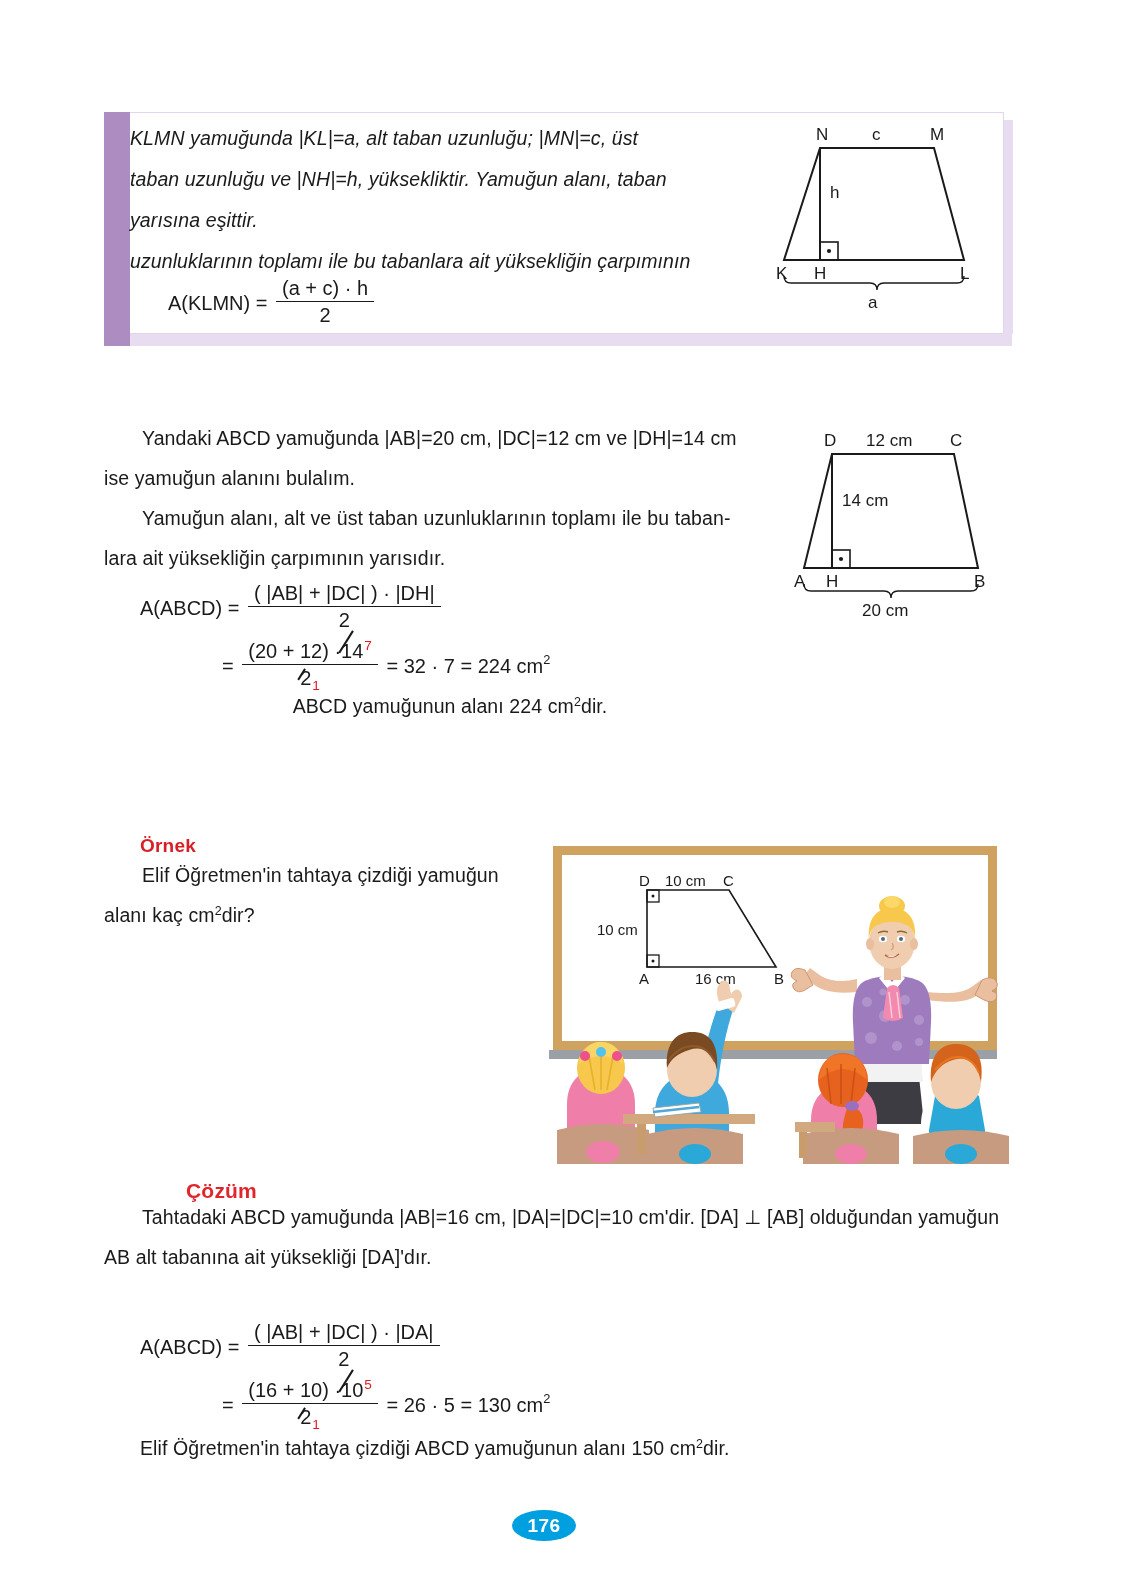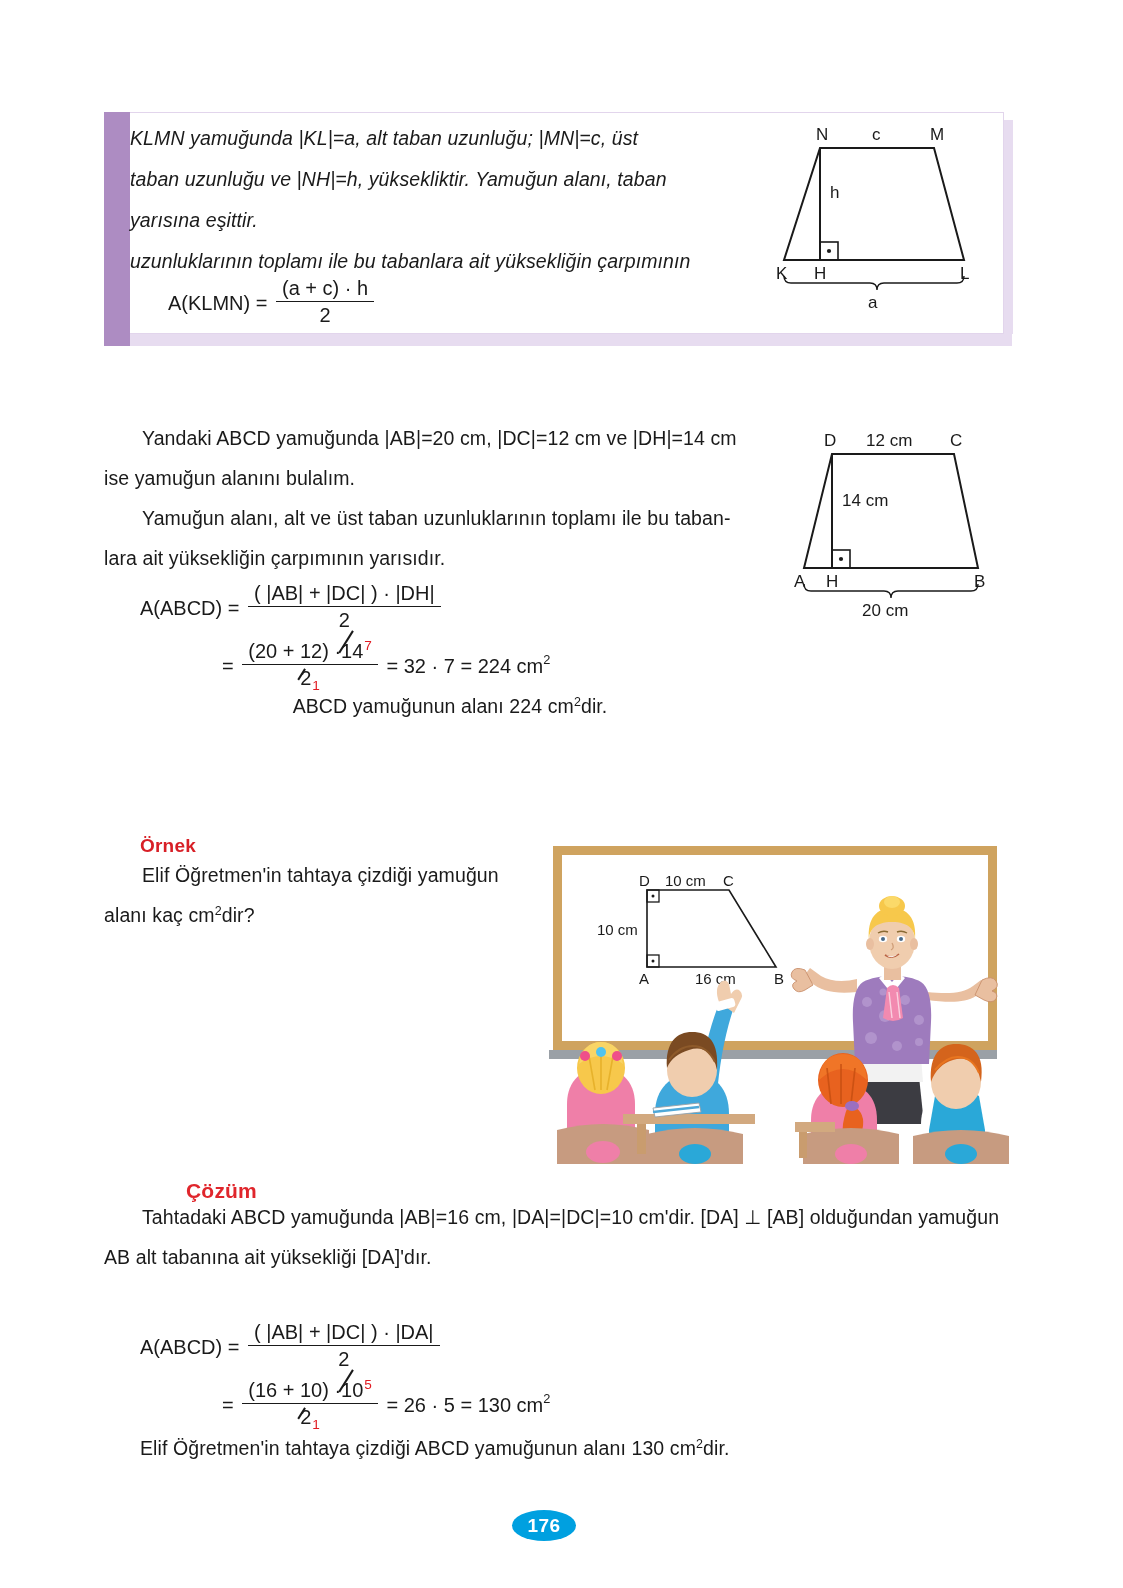--- a/index.html
+++ b/index.html
@@ -364,18 +364,18 @@
       </span>
       <span class="den">
         <span class="strike">2</span><span class="redsub">1</span>
       </span>
     </span>
     <span class="lbl">= 26 · 5 =</span>
     <span class="lbl">130  cm</span><sup class="sq">2</sup>
   </div>
 
   <div class="para" style="left:140px;top:1428px;width:860px;text-align:left;">
-    <p><span>Elif Öğretmen'in tahtaya çizdiği ABCD yamuğunun alanı 130 cm</span><sup class="sq">2</sup><span>dir.</span></p>
+    <p><span>Elif Öğretmen'in tahtaya çizdiği ABCD yamuğunun alanı 150 cm</span><sup class="sq">2</sup><span>dir.</span></p>
   </div>
 
   <div class="pageno">176</div>
 
 </div>
 
 </body></html>

